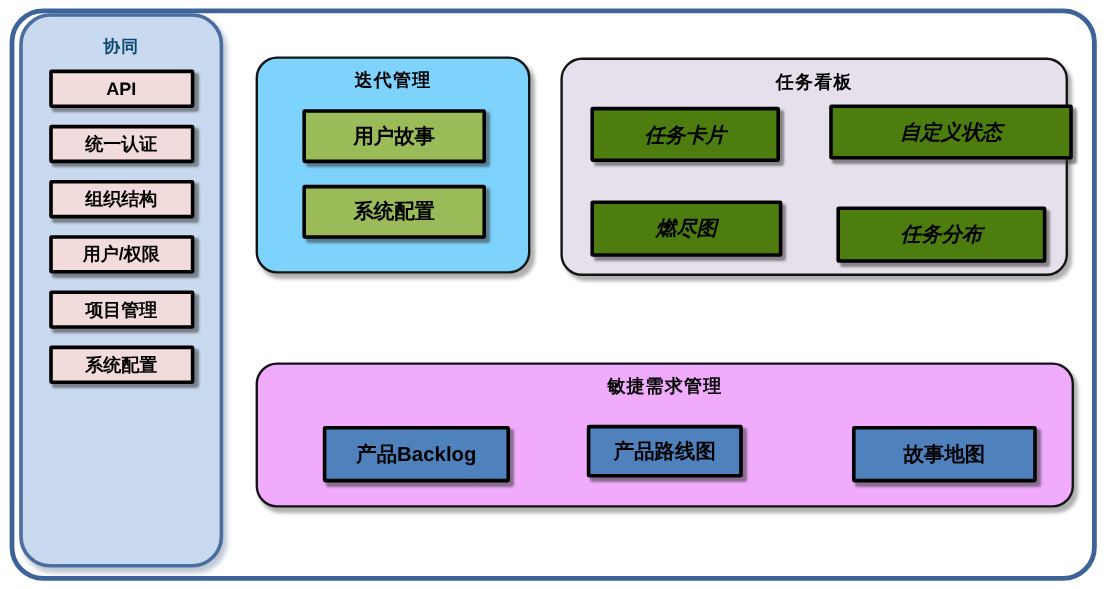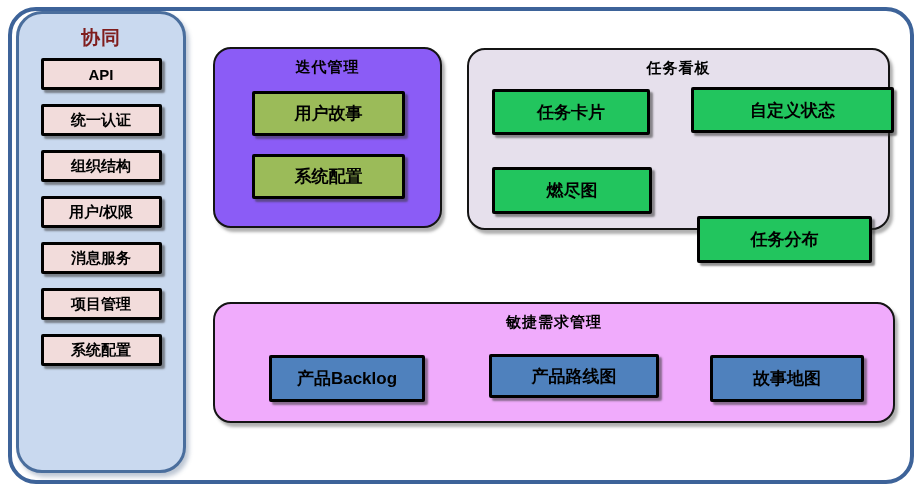--- a/index.html
+++ b/index.html
@@ -36,23 +36,23 @@
     background: #c9d9ef;
     box-shadow: 3px 4px 4px rgba(110, 130, 160, 0.45);
     display: flex;
     flex-direction: column;
     align-items: center;
   }
   .sidebar-title {
     margin-top: 13px;
     height: 22px;
     line-height: 22px;
-    font-size: 19px;
+    font-size: 14px;
     font-weight: 700;
-    color: #7f1d1d;
+    color: #0c4a6e;
     letter-spacing: 1px;
   }
   .sidebar-items {
     margin-top: 9px;
     display: flex;
     flex-direction: column;
     gap: 14px;
     align-items: center;
   }
   .item {
@@ -83,55 +83,54 @@
   }
   .group-title {
     position: absolute;
     top: 9px; left: 0; right: 0;
     text-align: center;
     font-size: 15px;
     font-weight: 700;
     color: #000;
     letter-spacing: 1px;
   }
-  .group-green { left: 213px; top: 47px; width: 229px; height: 181px; background: #8b5cf6; }
+  .group-green { left: 213px; top: 47px; width: 229px; height: 181px; background: #7dd3fc; }
   .group-purple { left: 467px; top: 48px; width: 423px; height: 182px; background: #e6e0ec; }
   .group-blue { left: 213px; top: 302px; width: 682px; height: 121px; background: #f0abfc; }
 
   .green-item { position: absolute; background: #9bbb59; }
-  .purple-item { position: absolute; background: #22c55e; }
+  .purple-item { position: absolute; background: #4d7c0f; font-style: italic; }
   .blue-item { position: absolute; background: #4f81bd; }
 
   
   .gi-user-story { left: 37px; top: 42px; width: 153px; height: 45px; }
   .gi-iter-plan  { left: 37px; top: 105px; width: 153px; height: 45px; }
   
   .pi-task-card  { left: 23px;  top: 39px;  width: 158px; height: 46px; }
   .pi-custom     { left: 222px; top: 37px;  width: 203px; height: 46px; }
   .pi-burndown   { left: 23px;  top: 117px; width: 160px; height: 47px; }
-  .pi-distrib    { left: 228px; top: 122px; width: 175px; height: 47px; margin-top: 44px; }
+  .pi-distrib    { left: 228px; top: 122px; width: 175px; height: 47px; }
   
   .bi-backlog    { left: 54px;  top: 51px; width: 156px; height: 47px; }
-  .bi-roadmap    { left: 274px; top: 50px; width: 170px; height: 44px; }
+  .bi-roadmap    { left: 274px; top: 50px; width: 130px; height: 44px; }
   .bi-storymap   { left: 495px; top: 51px; width: 154px; height: 47px; }
 </style>
 </head>
 <body>
 
 <div class="canvas">
   <div class="frame"></div>
 
   <aside class="sidebar">
     <div class="sidebar-title">协同</div>
     <div class="sidebar-items">
       <div class="item pink-item">API</div>
       <div class="item pink-item">统一认证</div>
       <div class="item pink-item">组织结构</div>
       <div class="item pink-item">用户/权限</div>
-      <div class="item pink-item">消息服务</div>
       <div class="item pink-item">项目管理</div>
       <div class="item pink-item">系统配置</div>
     </div>
   </aside>
 
   <section class="group group-green">
     <div class="group-title">迭代管理</div>
     <div class="item green-item gi-user-story">用户故事</div>
     <div class="item green-item gi-iter-plan">系统配置</div>
   </section>

